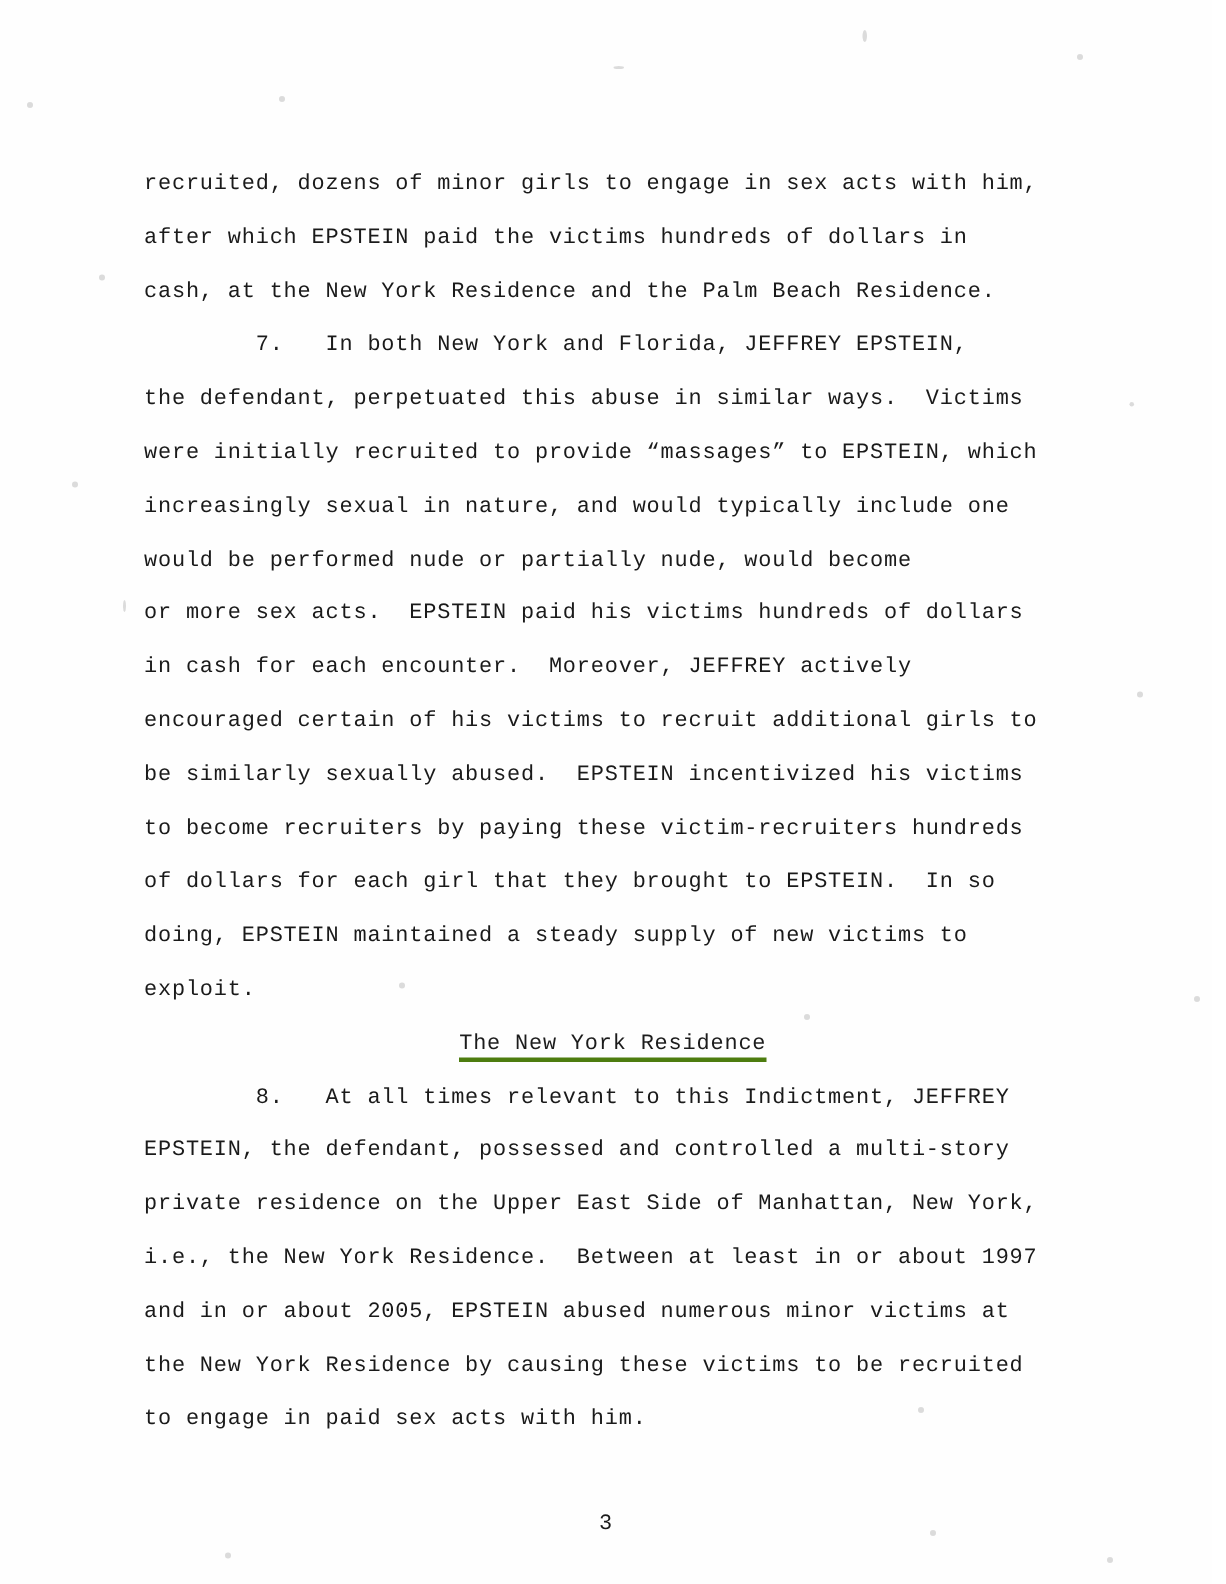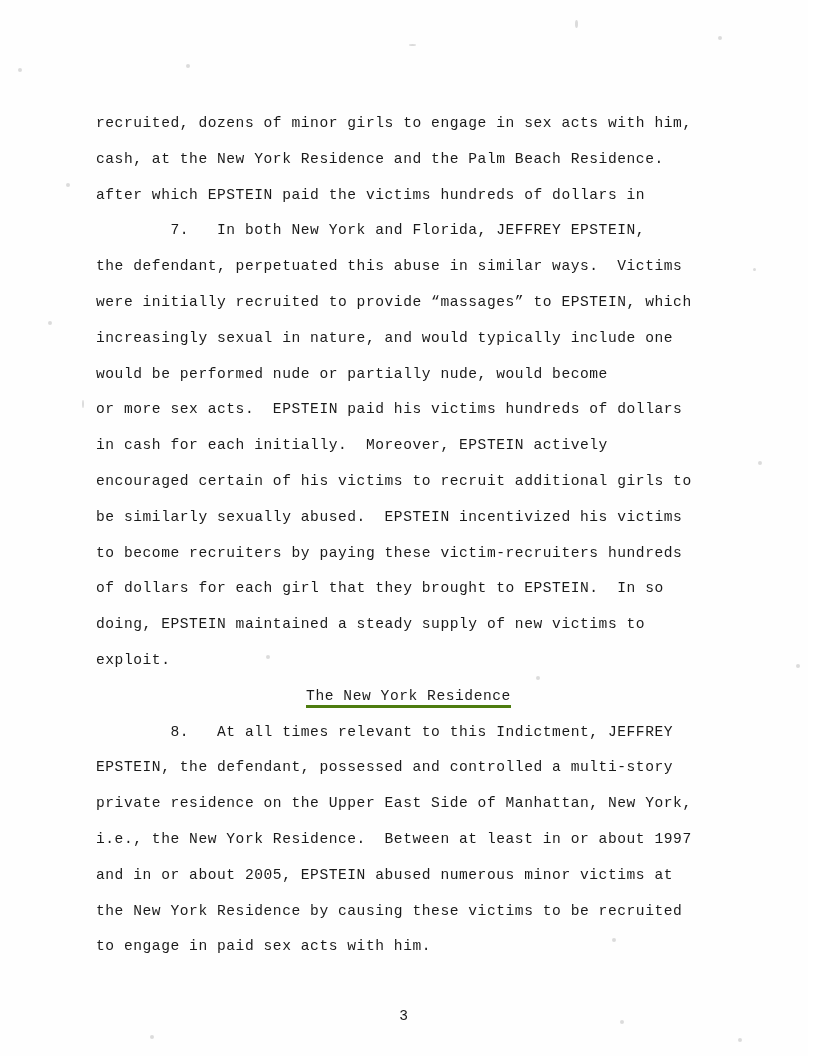--- a/index.html
+++ b/index.html
@@ -85,32 +85,32 @@
   <div class="speck" style="left:796px;top:664px;width:4px;height:4px;"></div>
   <div class="speck" style="left:612px;top:938px;width:4px;height:4px;"></div>
   <div class="speck" style="left:150px;top:1035px;width:4px;height:4px;"></div>
   <div class="speck" style="left:620px;top:1020px;width:4px;height:4px;"></div>
   <div class="speck" style="left:738px;top:1038px;width:4px;height:4px;"></div>
 
   <div class="content">
 
     <div>
       <p class="body-line">recruited, dozens of minor girls to engage in sex acts with him,</p>
+      <p class="body-line">after which EPSTEIN paid the victims hundreds of dollars in</p>
       <p class="body-line">cash, at the New York Residence and the Palm Beach Residence.</p>
-      <p class="body-line">after which EPSTEIN paid the victims hundreds of dollars in</p>
     </div>
 
     <div>
       <p class="body-line">        7.   In both New York and Florida, JEFFREY EPSTEIN,</p>
       <p class="body-line">the defendant, perpetuated this abuse in similar ways.  Victims</p>
       <p class="body-line">were initially recruited to provide “massages” to EPSTEIN, which</p>
       <p class="body-line">increasingly sexual in nature, and would typically include one</p>
       <p class="body-line">would be performed nude or partially nude, would become</p>
       <p class="body-line">or more sex acts.  EPSTEIN paid his victims hundreds of dollars</p>
-      <p class="body-line">in cash for each initially.  Moreover, EPSTEIN actively</p>
+      <p class="body-line">in cash for each encounter.  Moreover, JEFFREY actively</p>
       <p class="body-line">encouraged certain of his victims to recruit additional girls to</p>
       <p class="body-line">be similarly sexually abused.  EPSTEIN incentivized his victims</p>
       <p class="body-line">to become recruiters by paying these victim-recruiters hundreds</p>
       <p class="body-line">of dollars for each girl that they brought to EPSTEIN.  In so</p>
       <p class="body-line">doing, EPSTEIN maintained a steady supply of new victims to</p>
       <p class="body-line">exploit.</p>
     </div>
 
     <p class="center-head"><span class="u">The New York Residence</span></p>
 

